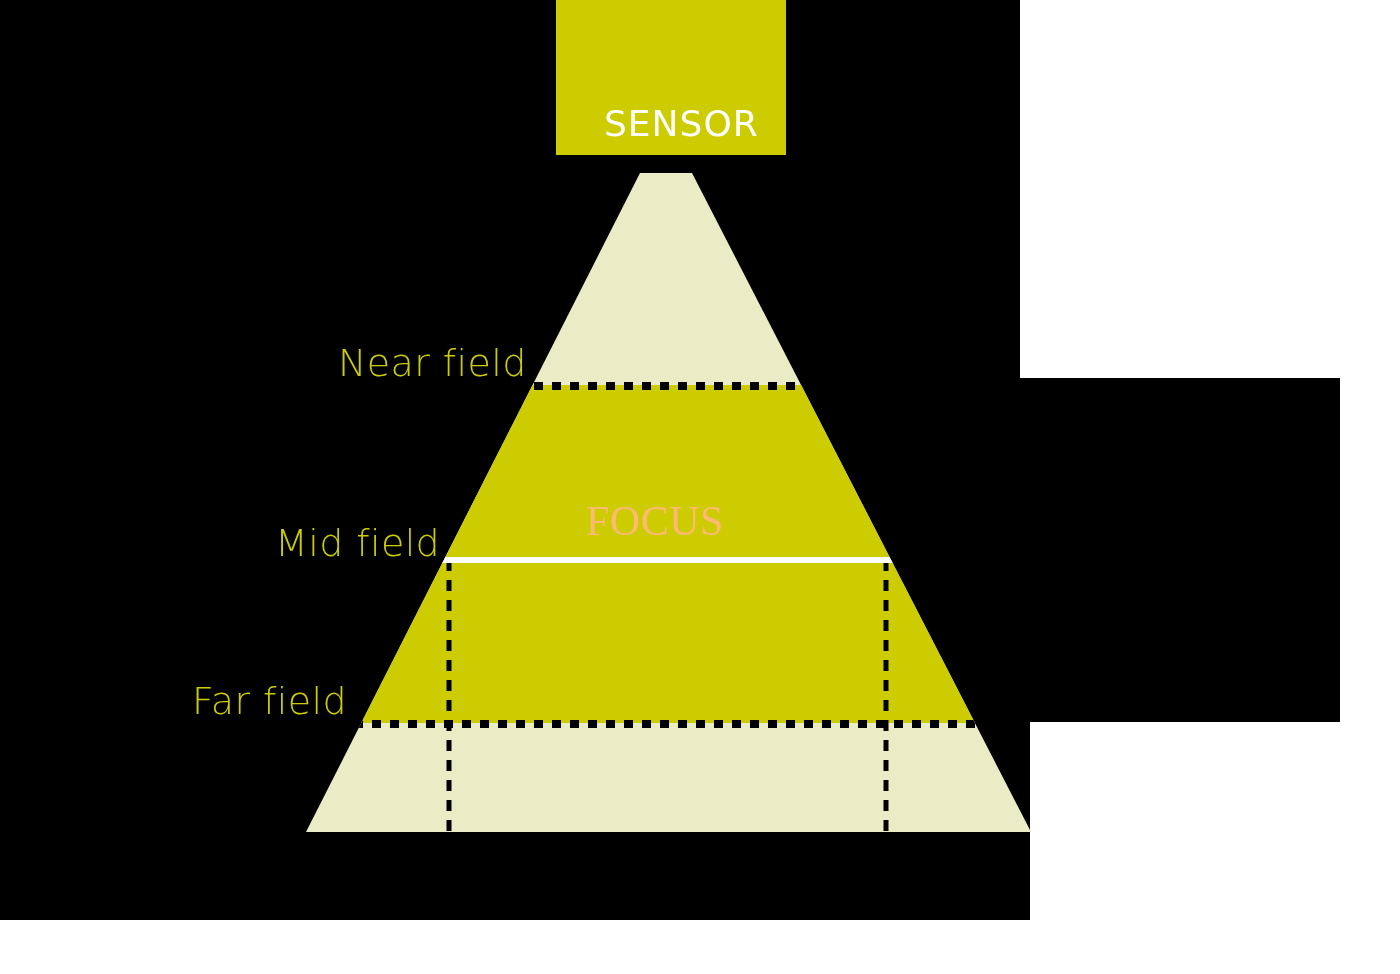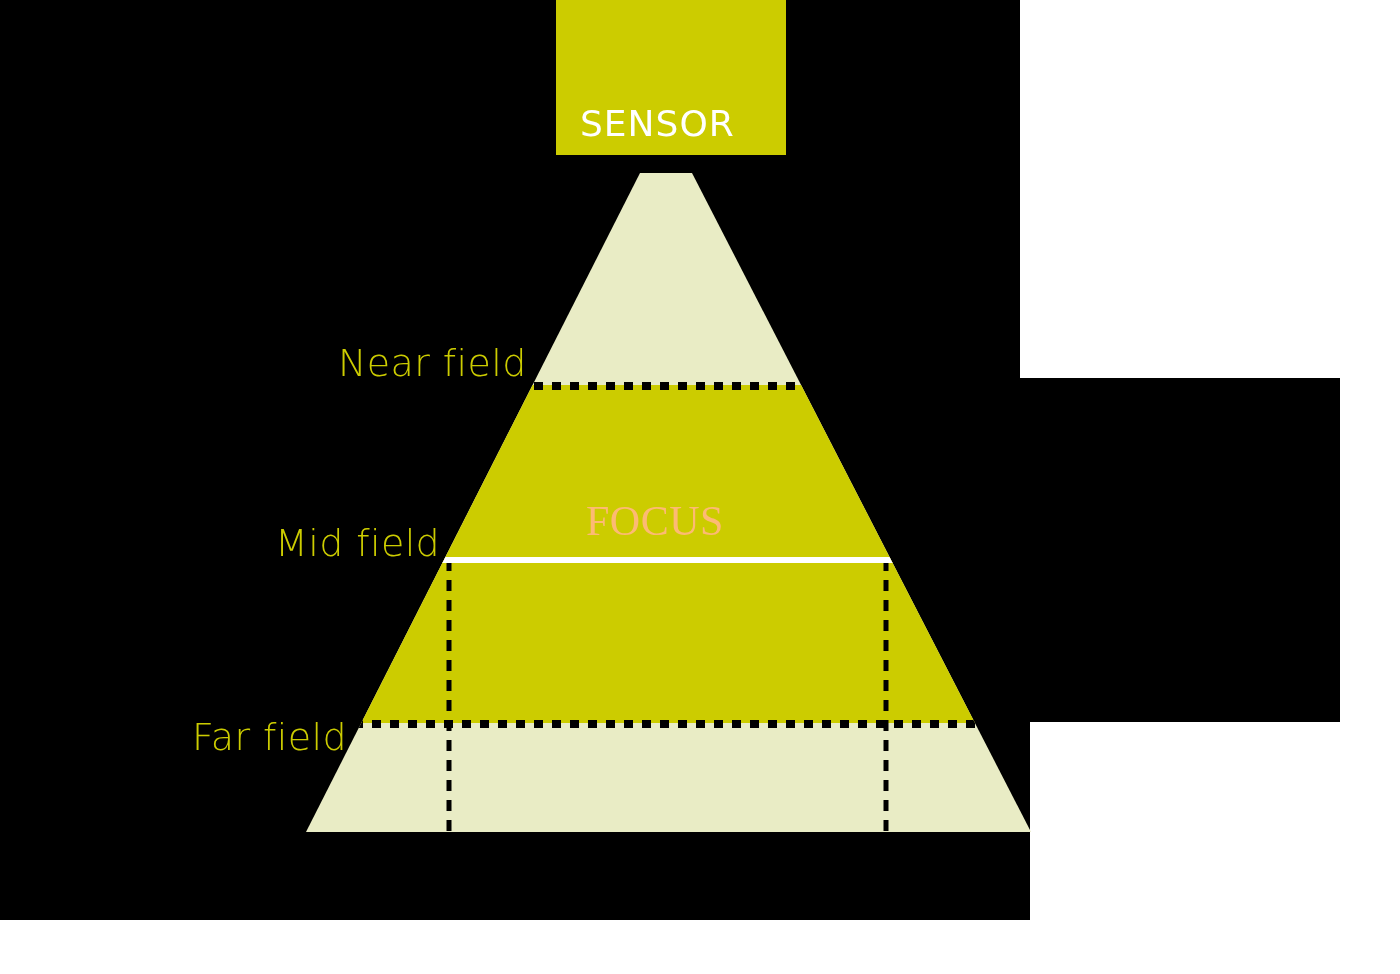--- a/index.html
+++ b/index.html
@@ -34,29 +34,29 @@
   .field-label {
     position: absolute;
     font-family: "DejaVu Sans", sans-serif;
     font-weight: 300;
     white-space: nowrap;
     letter-spacing: 0.4px;
     text-align: right;
   }
   #label-near-field { left: 338px; top: 341px; font-size: 38px; }
   #label-mid-field  { left: 275px; top: 500px; font-size: 38px; margin-top: 21px; }
-  #label-far-field  { left: 192px; top: 679px; font-size: 38px; margin-top: 36px; }
+  #label-far-field  { left: 192px; top: 679px; font-size: 38px; }
 
   .box-text {
     position: absolute;
     font-family: "DejaVu Sans", sans-serif;
     font-weight: 400;
     white-space: nowrap;
   }
-  #sensor-text { left: 580px; top: 103px; font-size: 36px; letter-spacing: 1px; }
+  #sensor-text { left: 604px; top: 103px; font-size: 36px; letter-spacing: 1px; }
   #focus-text  { left: 586px; top: 497px; font-size: 42px; letter-spacing: 0.5px; }
 </style>
 </head>
 <body>
 
 <div id="stage">
 
   <div class="page-white" id="white-right-top"></div>
   <div class="page-white" id="white-right-mid"></div>
   <div class="page-white" id="white-right-bot"></div>

